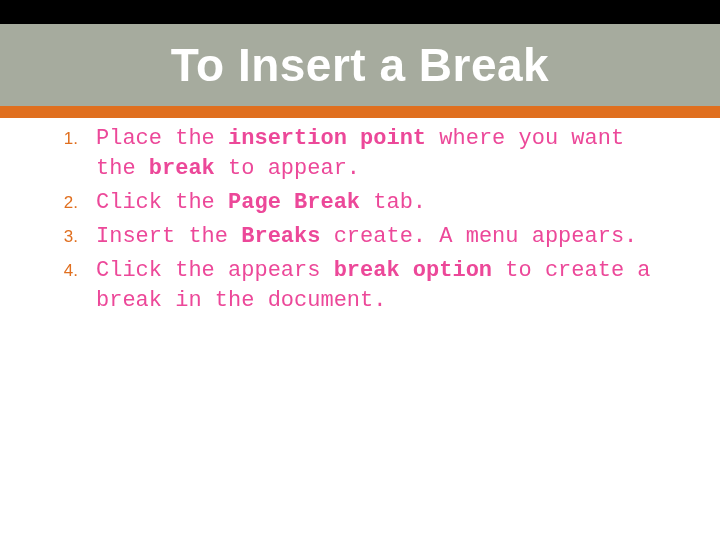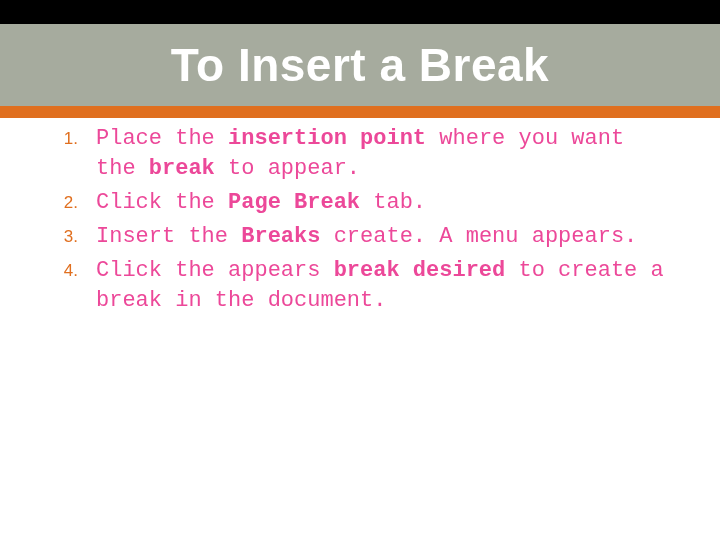--- a/index.html
+++ b/index.html
@@ -95,17 +95,17 @@
   <div class="list-row">
     <div class="num">3.</div>
     <div class="txt">
       <span>Insert the </span><b>Breaks</b><span> create. A menu appears.</span><b></b><span></span>
     </div>
   </div>
 
   <div class="list-row">
     <div class="num">4.</div>
     <div class="txt">
-      <span>Click the appears </span><b>break desired</b><span> to create a break in the document.</span><b></b><span></span>
+      <span>Click the appears </span><b>break option</b><span> to create a break in the document.</span><b></b><span></span>
     </div>
   </div>
 
 </div>
 
 </body></html>

